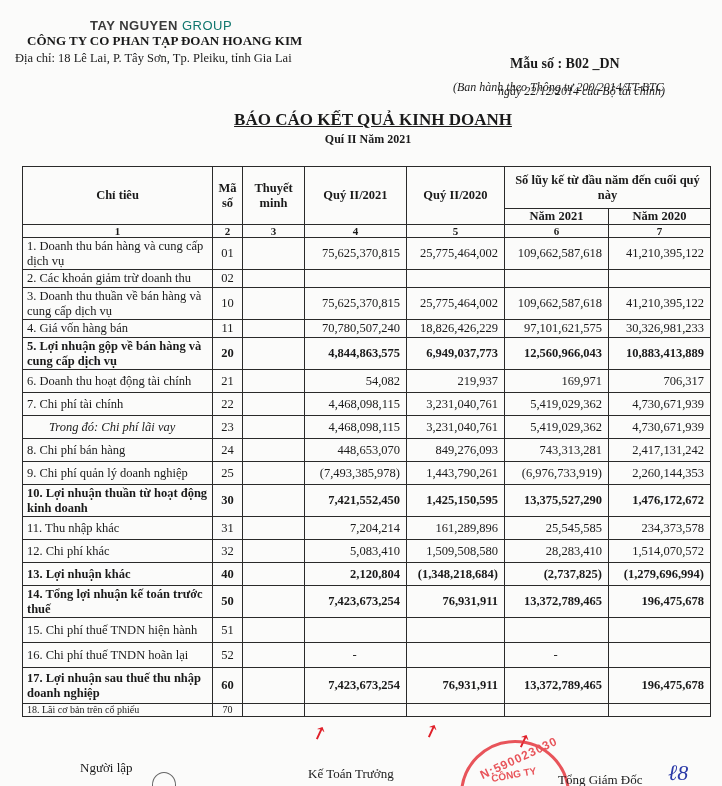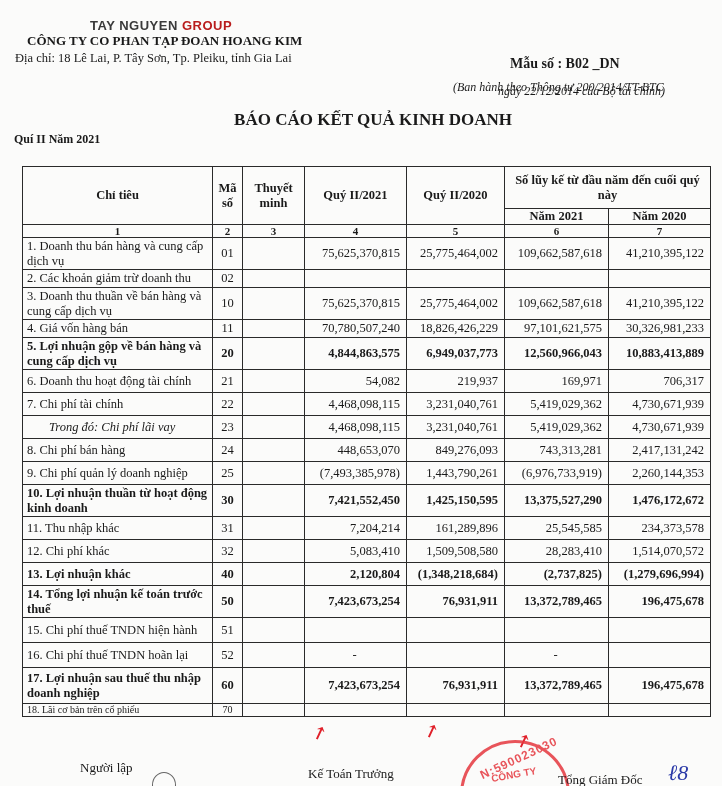--- a/index.html
+++ b/index.html
@@ -7,28 +7,28 @@
     width:722px; height:786px; overflow:hidden; position:relative;
     background:#fbfbfa;
     font-family:"Liberation Serif", "DejaVu Serif", serif;
     color:#1a1a1a;
   }
   .abs { position:absolute; }
   #brand {
     left:90px; top:18px; font-family:"Liberation Sans", sans-serif;
     font-weight:bold; font-size:13px; letter-spacing:0.5px; color:#3a3a3a;
   }
-  #brand .group { color:#b91c1c; font-weight:bold; }
+  #brand .group { color:#0f766e; font-weight:normal; }
   #company { left:27px; top:33px; font-size:13px; font-weight:bold; }
   #address { left:15px; top:51px; font-size:12.5px; }
   #form-code { left:510px; top:56px; font-size:14px; font-weight:bold; }
   #form-circular { left:453px; top:80px; font-size:12px; font-style:italic; }
   #form-date { left:498px; top:84px; font-size:12px; font-style:italic;text-align:center; }
-  #report-title { left:0; width:722px; top:110px; text-align:center; font-size:17px; font-weight:bold; padding-left:24px; box-sizing:border-box;}
-  #report-period { left:0; width:722px; top:132px; font-size:12px; font-weight:bold; padding-left:14px; box-sizing:border-box;}
+  #report-title { left:0; width:722px; top:110px; text-align:center; font-size:17px; font-weight:bold; padding-left:24px; box-sizing:border-box;text-decoration:underline;}
+  #report-period { left:0; width:722px; top:132px; text-align:center; font-size:12px; font-weight:bold; padding-left:14px; box-sizing:border-box;}
 
   table#report {
     position:absolute; left:22px; top:166px;
     border-collapse:collapse; table-layout:fixed;
     width:688px; font-size:12.5px;
   }
   #report td, #report th {
     border:1px solid #2a2a2a; padding:0 4px; vertical-align:middle;
     line-height:15px; overflow:hidden;
   }

